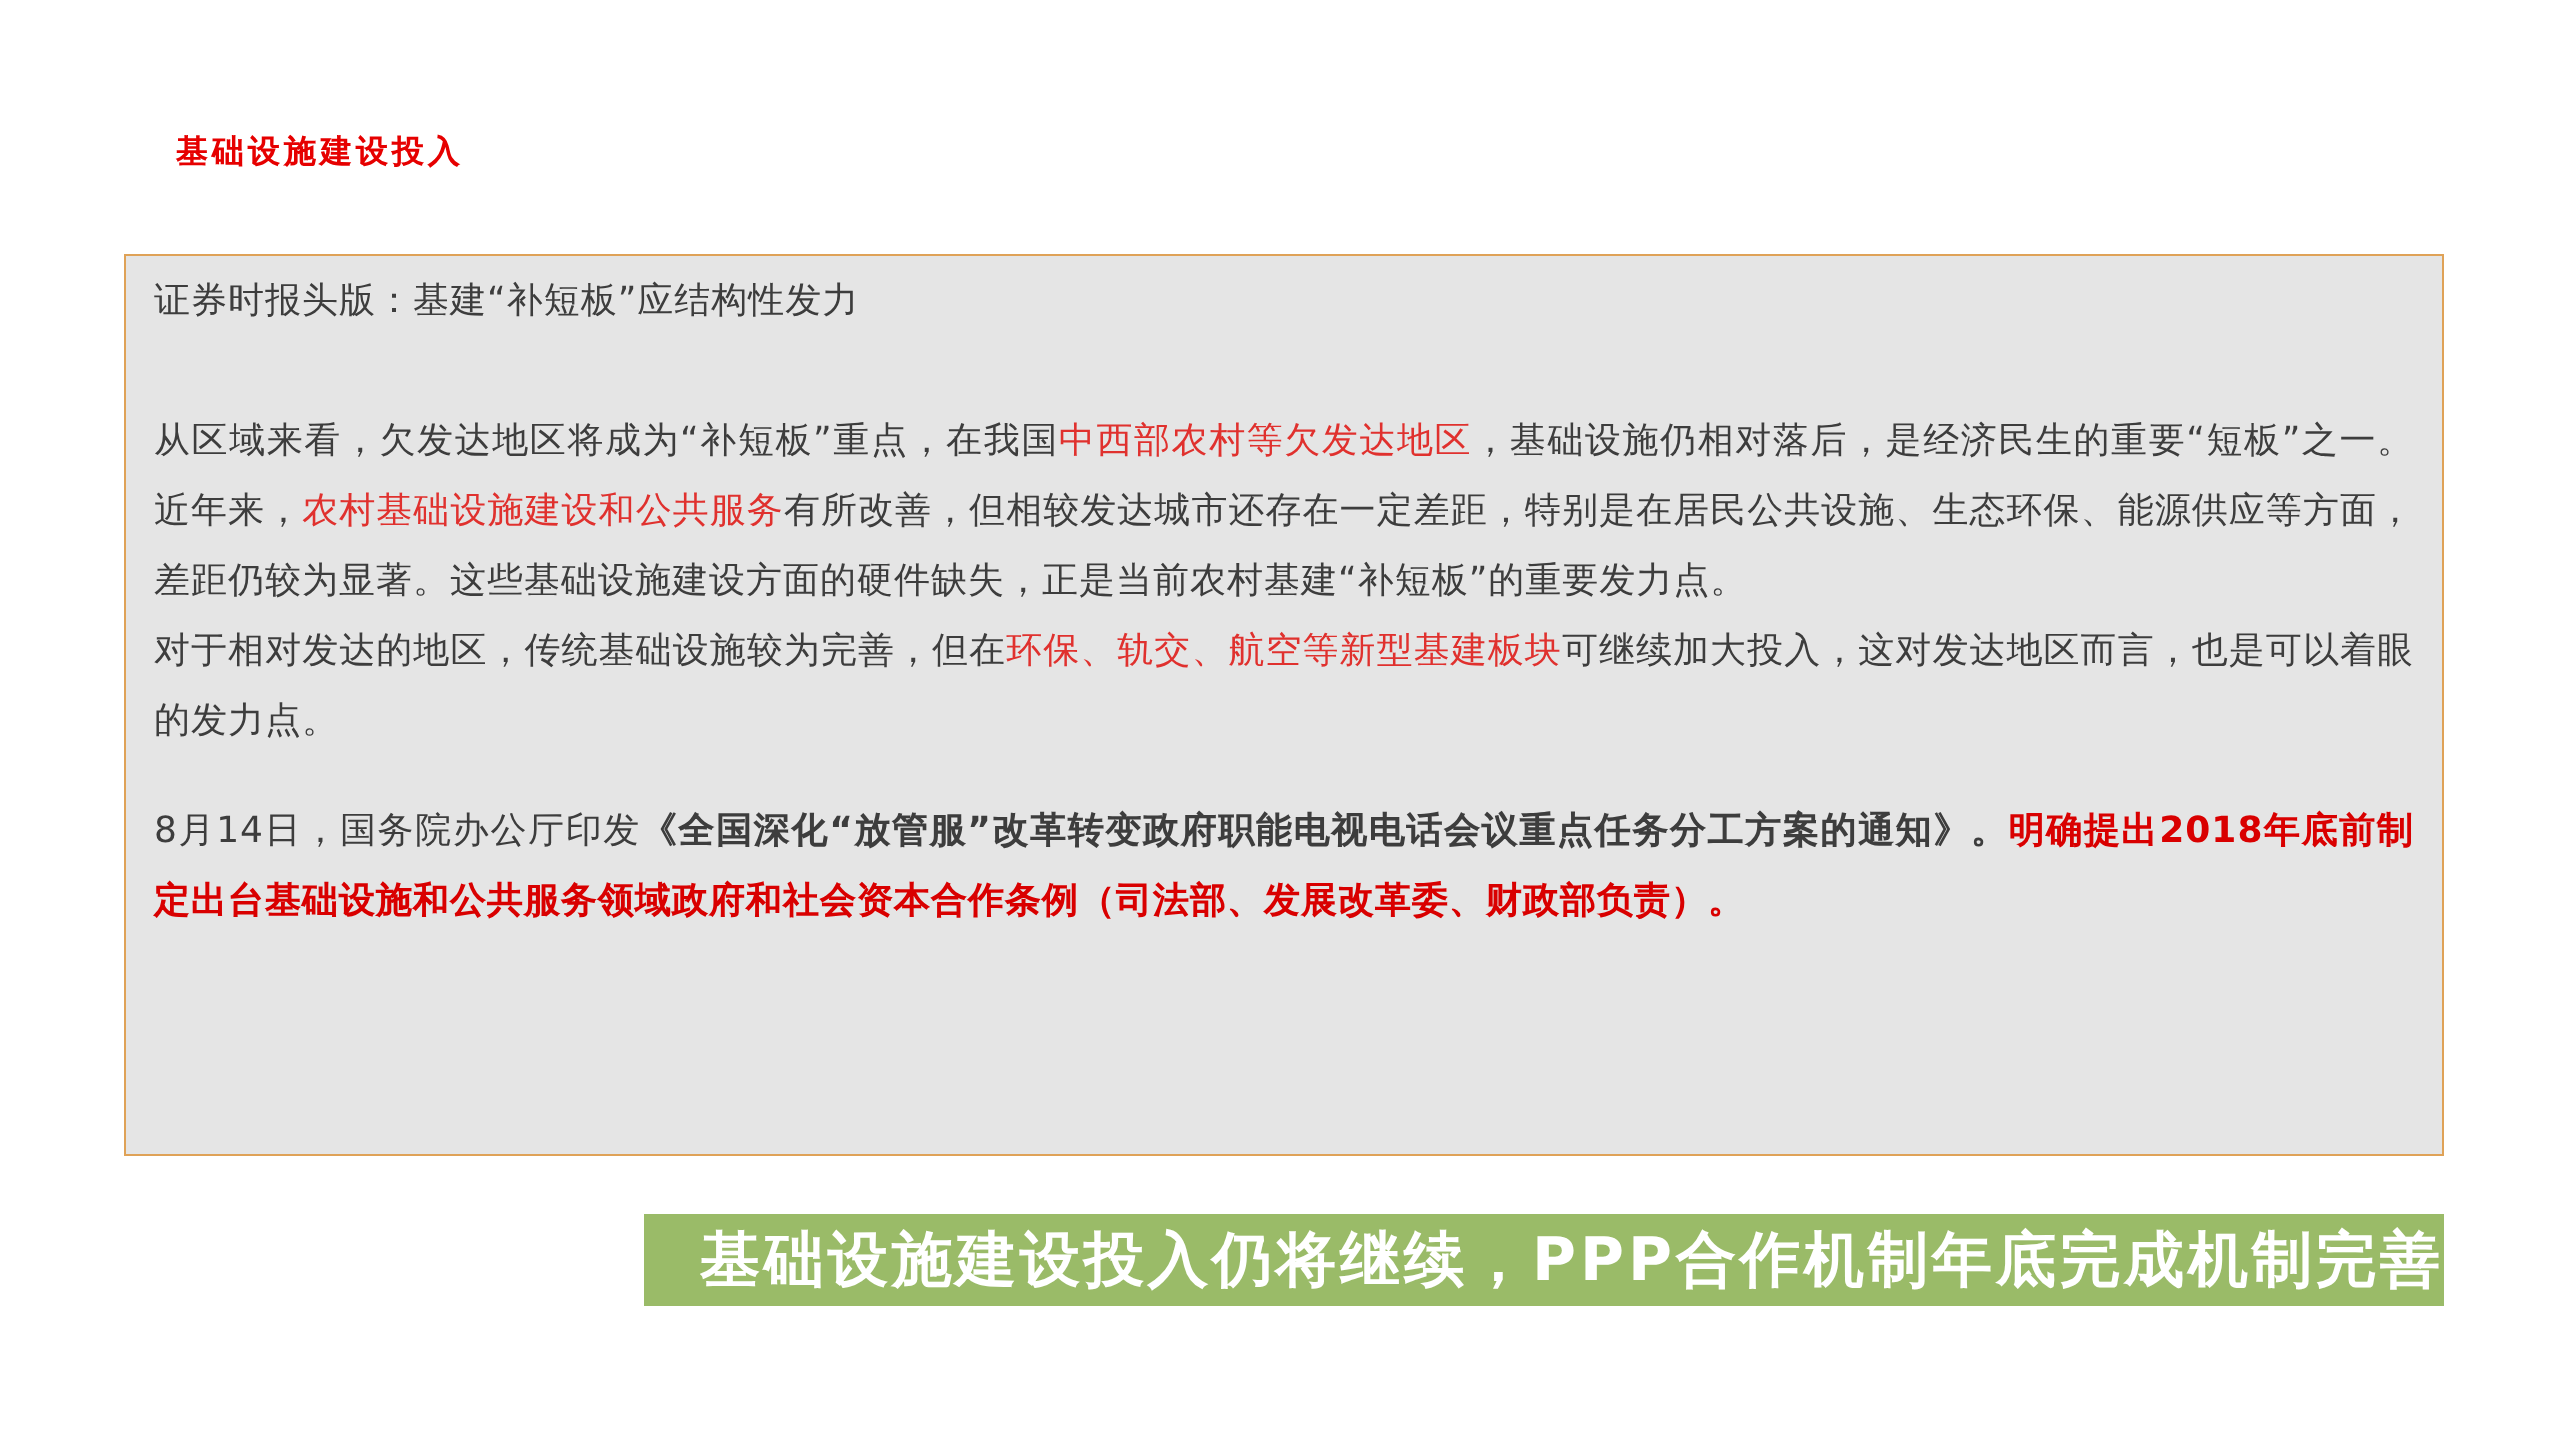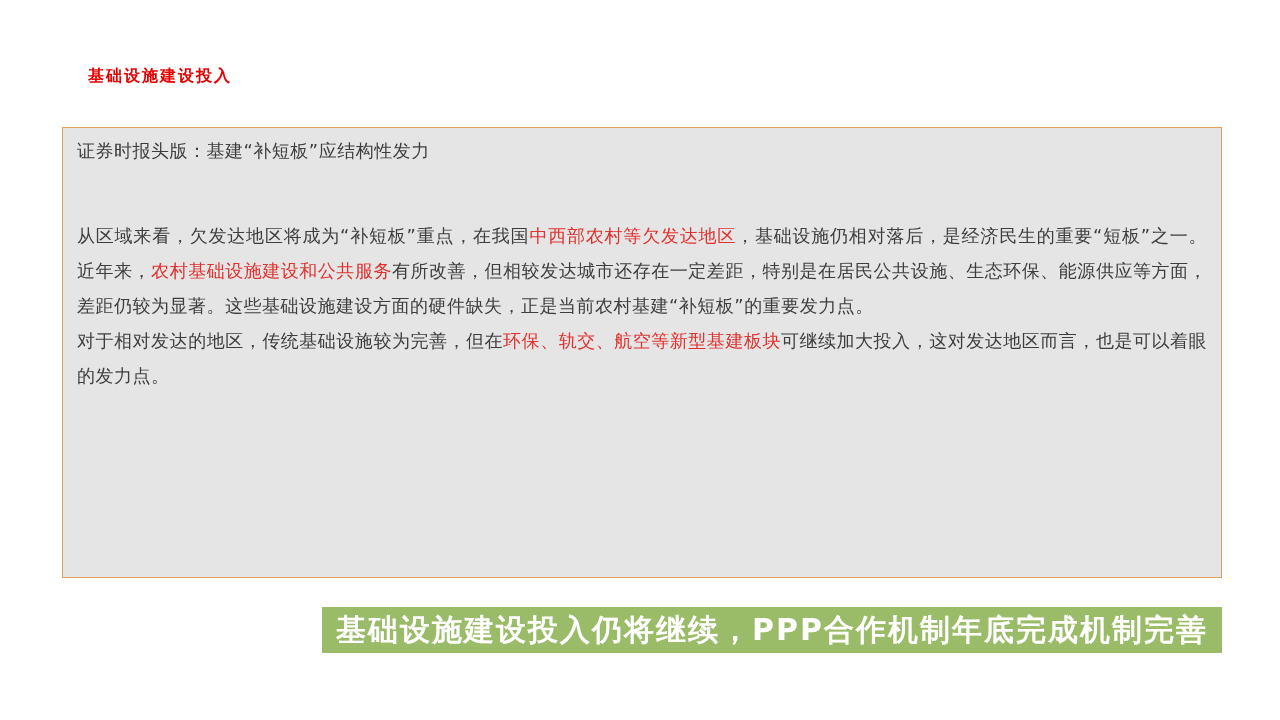--- a/index.html
+++ b/index.html
@@ -40,35 +40,35 @@
     padding:5px 14px 8px 14px;
     font-size:18px;
     line-height:35px;
     letter-spacing:0.5px;
     color:var(--body-text);
   }
   .para{
     text-align:justify;
     text-justify:inter-character;
   }
-  .gap-before{margin-top:50px;}
+  .gap-before{margin-top:35px;}
   .gap-before-small{margin-top:20px;}
   .red{color:var(--highlight-red);}
   .bold{font-weight:bold;}
   .red-strong{color:var(--strong-red);font-weight:bold;}
   .banner{
     position:absolute;
     left:322px;
     top:607px;
     width:900px;
     height:46px;
     background:var(--banner-green);
     display:flex;
     align-items:center;
-    justify-content:center;
+    justify-content:flex-end;
   }
   .banner-text{
     color:var(--banner-text);
     font-size:30px;
     font-weight:bold;
     letter-spacing:2px;
     white-space:nowrap;
   }
 </style>
 </head>
@@ -80,20 +80,21 @@
 
   <div class="content-box">
 
     <p class="para"><span>证券时报头版：基建“补短板”应结构性发力</span></p>
 
 
     <p class="para gap-before"><span>从区域来看，欠发达地区将成为“补短板”重点，在我国</span><span class="red">中西部农村等欠发达地区</span><span>，基础设施仍相对落后，是经济民生的重要“短板”之一。近年来，</span><span class="red">农村基础设施建设和公共服务</span><span>有所改善，但相较发达城市还存在一定差距，特别是在居民公共设施、生态环保、能源供应等方面，差距仍较为显著。这些基础设施建设方面的硬件缺失，正是当前农村基建“补短板”的重要发力点。</span></p>
 
     <p class="para"><span>对于相对发达的地区，传统基础设施较为完善，但在</span><span class="red">环保、轨交、航空等新型基建板块</span><span>可继续加大投入，这对发达地区而言，也是可以着眼的发力点。</span></p>
 
+    <p class="para gap-before-small"><span>8月14日，国务院办公厅印发</span><span class="bold">《全国深化“放管服”改革转变政府职能电视电话会议重点任务分工方案的通知》。</span><span class="red-strong">明确提出2018年底前制定出台基础设施和公共服务领域政府和社会资本合作条例（司法部、发展改革委、财政部负责）。</span></p>
 
   </div>
 
   <div class="banner">
     <span class="banner-text">基础设施建设投入仍将继续，PPP合作机制年底完成机制完善</span>
   </div>
 
 </div>
 
 </body></html>

